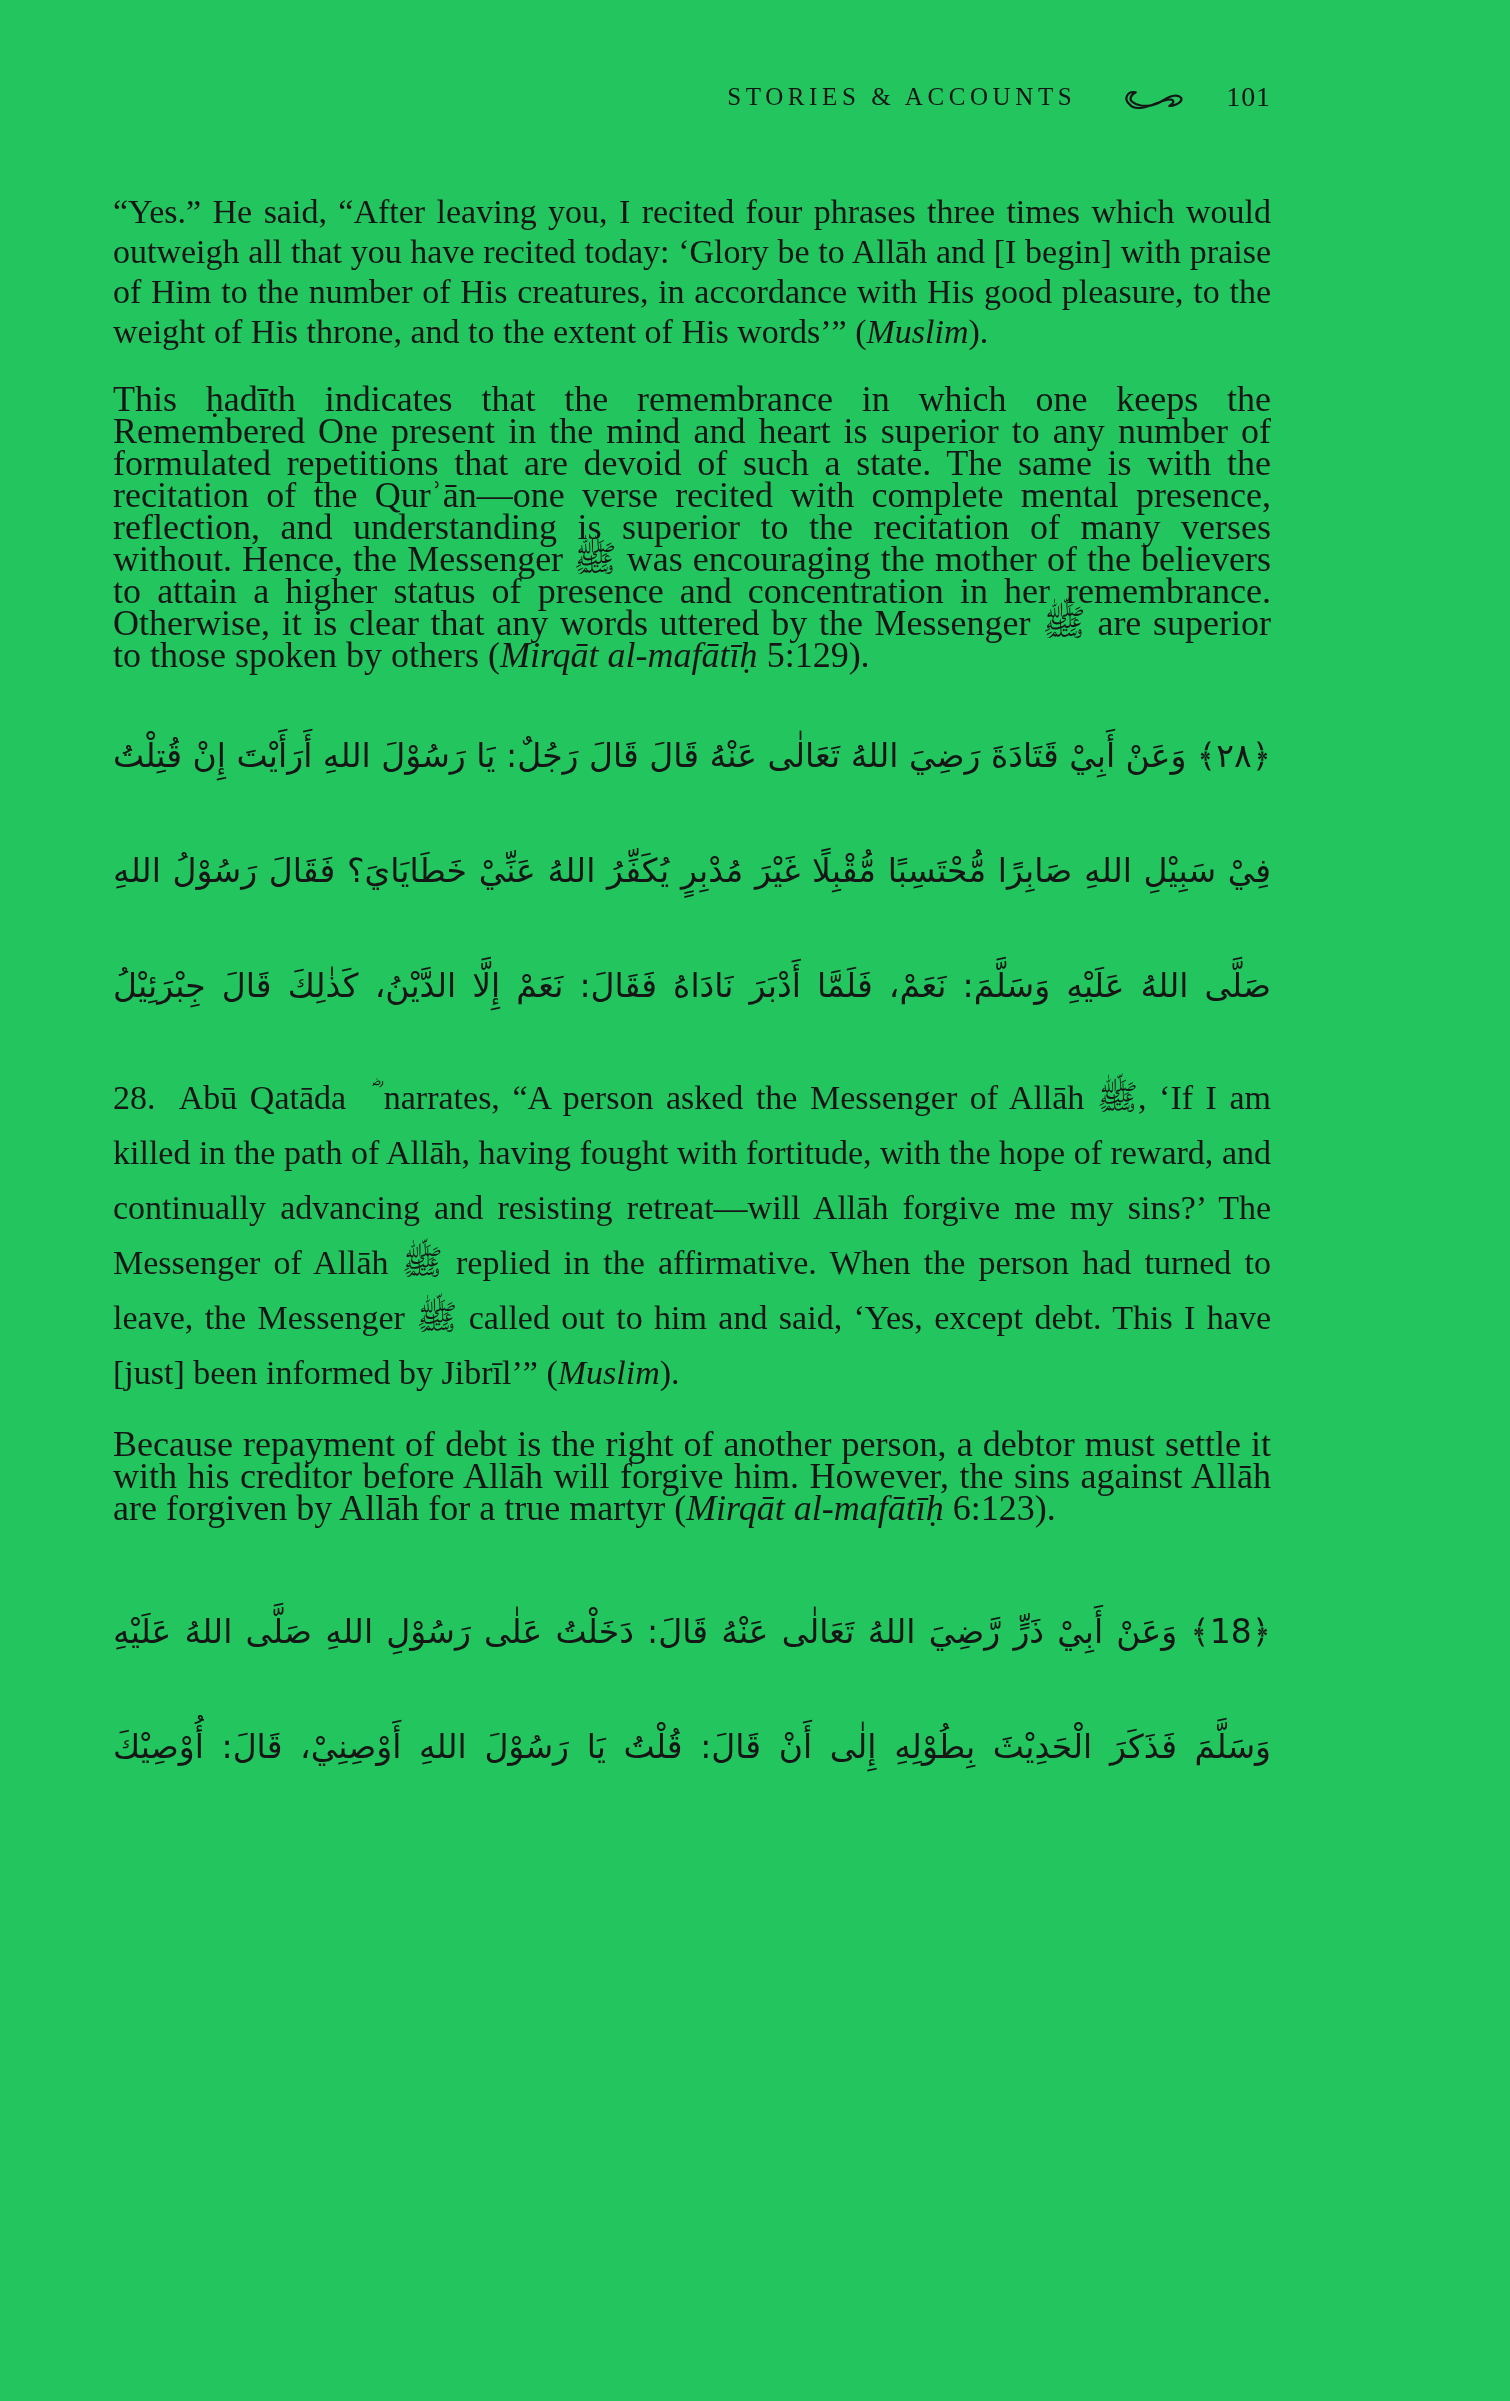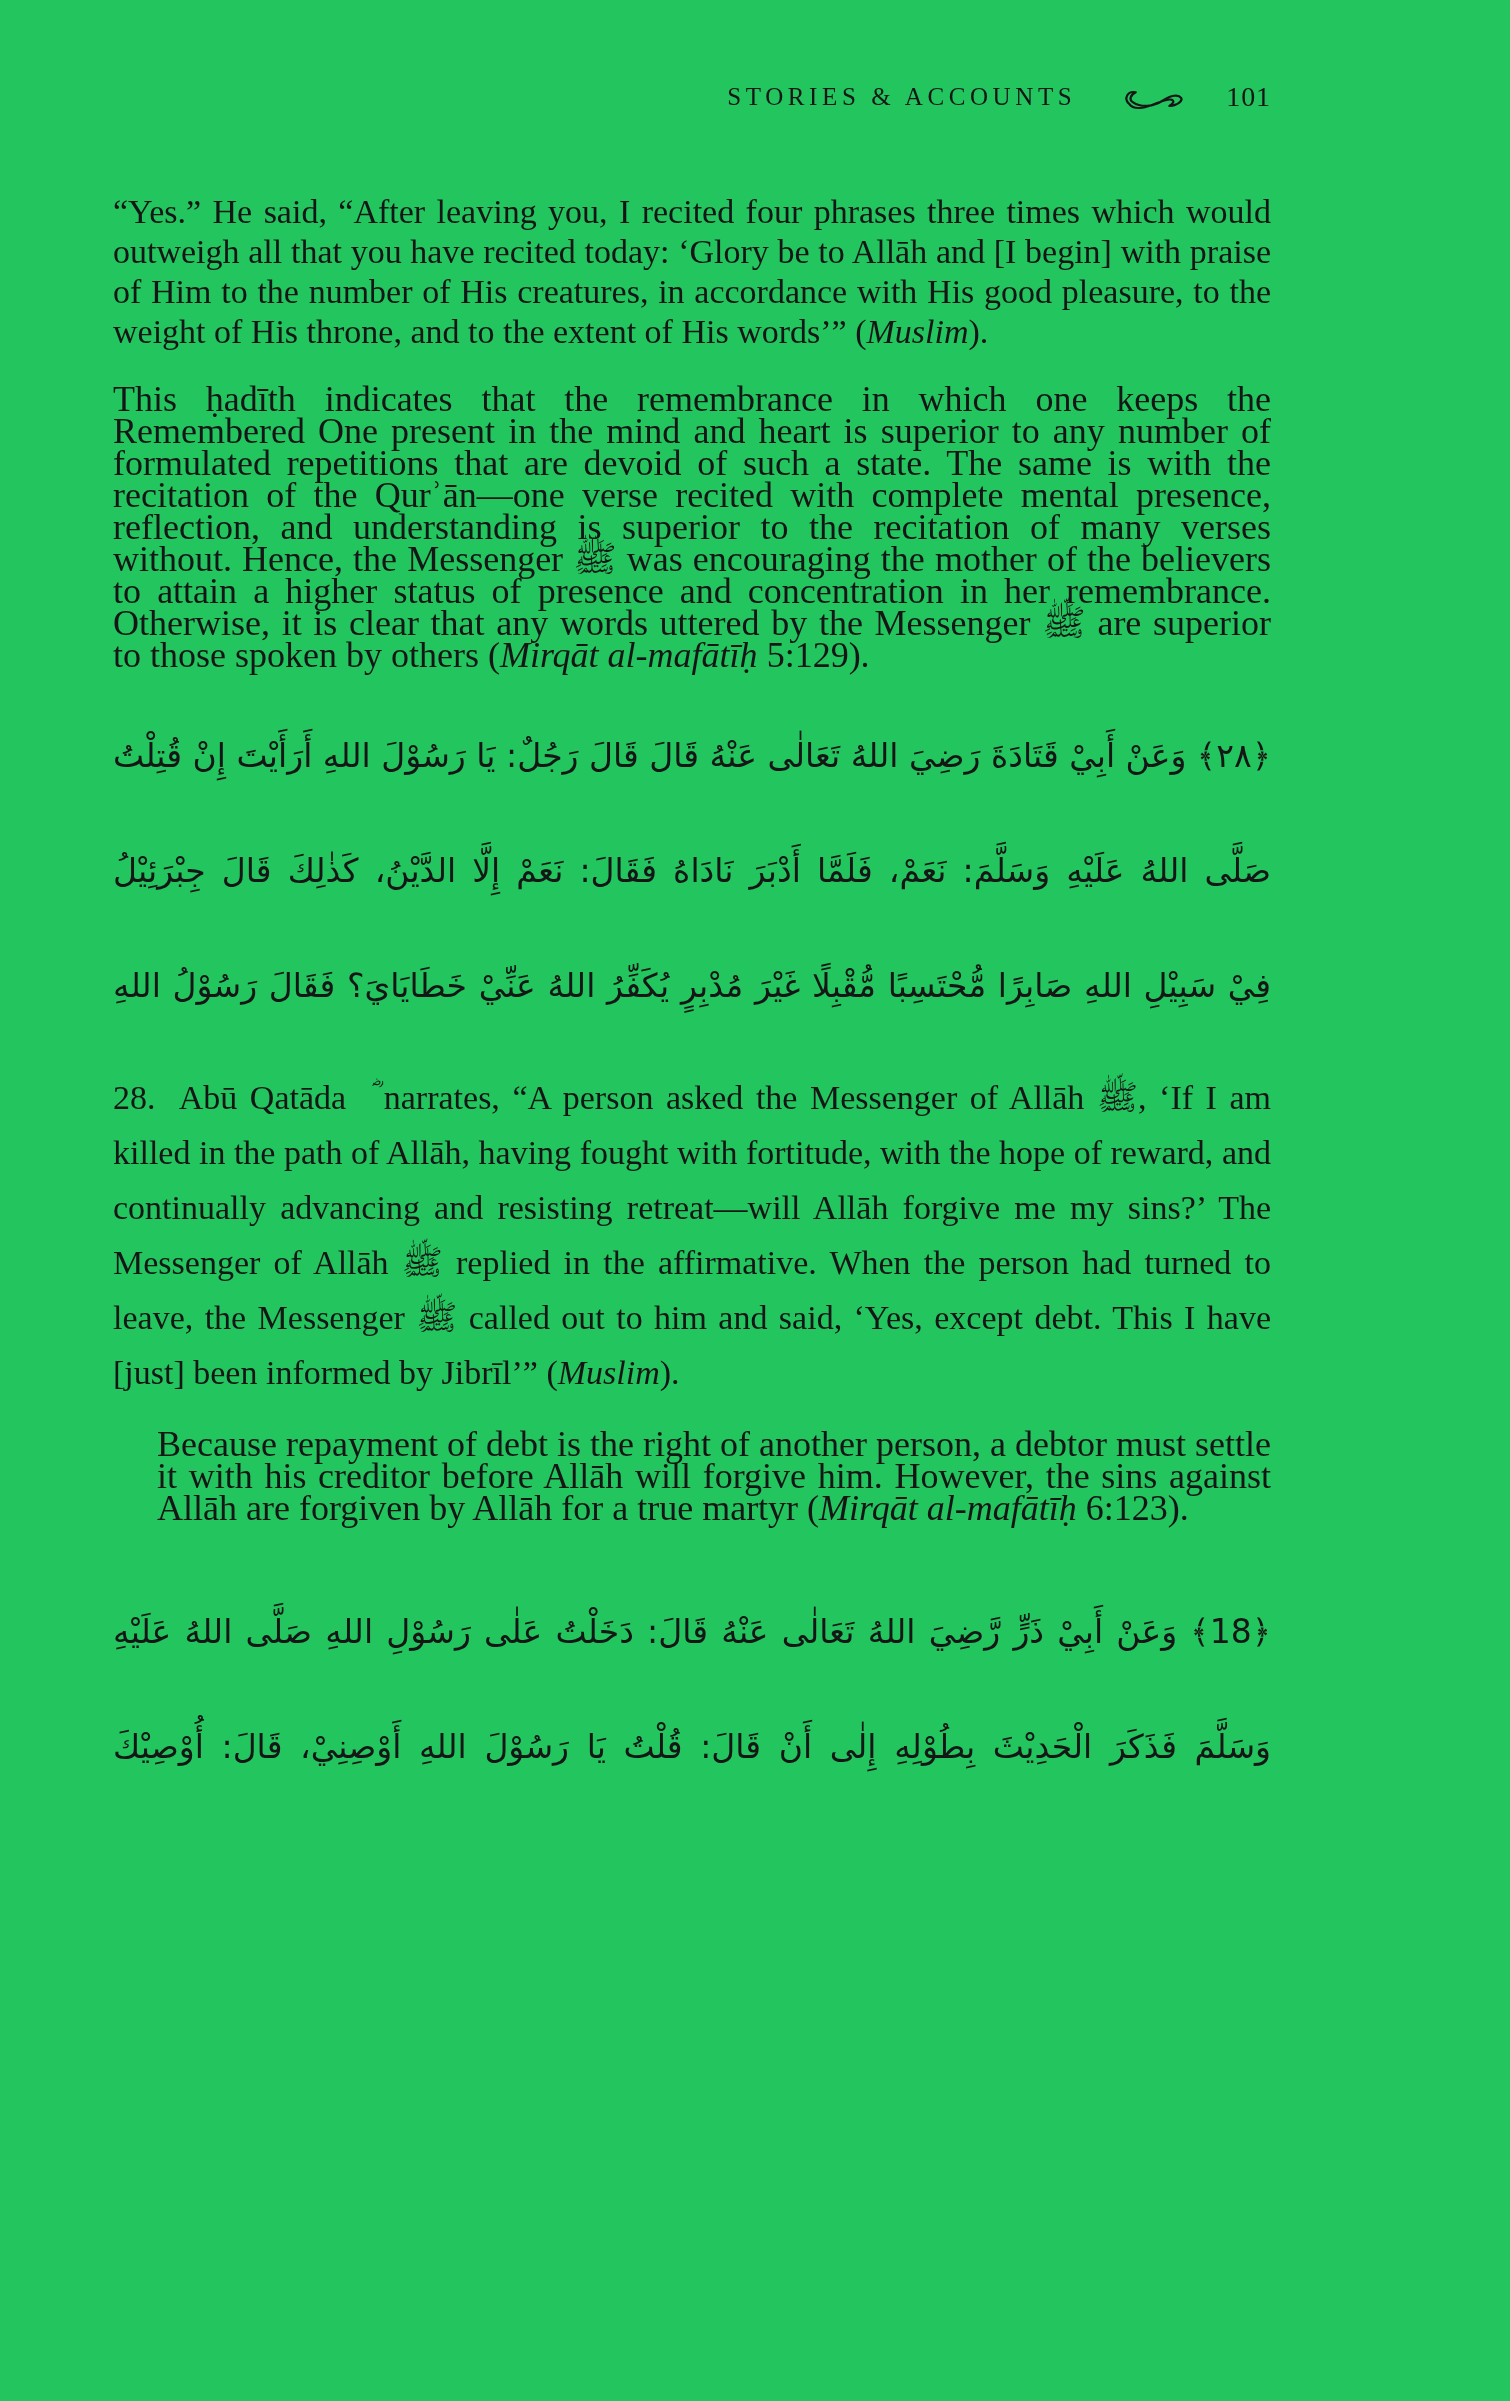--- a/index.html
+++ b/index.html
@@ -32,21 +32,21 @@
 
   p { margin: 0; text-align: justify; hyphens: none; }
   i { font-style: italic; }
 
   .body-lg { font-size: 34px; line-height: 40px; }
   .body-sm { font-size: 36px; line-height: 32px; }
 
   .p-prev { margin-top: 77px; }
   .p-c1   { margin-top: 31px; }
   .p-t28  { margin-top: 27.4px; line-height: 55px; }
-  .p-c2   { margin-top: 27.4px; margin-left: 44px; }
+  .p-c2   { margin-top: 27.4px; }
 
   .arabic {
     direction: rtl;
     font-family: "DejaVu Sans", sans-serif;
     font-size: 33px;
   }
   .p-a1 { margin-top: 27.4px; }
   .p-a2 { margin-top: 50px; }
   .ar-line {
     line-height: 115px;
@@ -68,22 +68,22 @@
   </header>
 
   <main class="column">
 
     <p class="body-lg p-prev"><span>“Yes.” He said, “After leaving you, I recited four phrases three times which would outweigh all that you have recited today: ‘Glory be to Allāh and [I begin] with praise of Him to the number of His creatures, in accordance with His good pleasure, to the weight of His throne, and to the extent of His words’” (</span><i>Muslim</i><span>).</span></p>
 
     <p class="body-sm p-c1"><span>This ḥadīth indicates that the remembrance in which one keeps the Remembered One present in the mind and heart is superior to any number of formulated repetitions that are devoid of such a state. The same is with the recitation of the Qurʾān—one verse recited with complete mental presence, reflection, and understanding is superior to the recitation of many verses without. Hence, the Messenger ﷺ was encouraging the mother of the believers to attain a higher status of presence and concentration in her remembrance. Otherwise, it is clear that any words uttered by the Messenger ﷺ are superior to those spoken by others (</span><i>Mirqāt al-mafātīḥ</i><span> 5:129).</span></p>
 
     <div class="arabic p-a1">
         <div class="ar-line">﴿٢٨﴾ وَعَنْ أَبِيْ قَتَادَةَ رَضِيَ اللهُ تَعَالٰى عَنْهُ قَالَ قَالَ رَجُلٌ: يَا رَسُوْلَ اللهِ أَرَأَيْتَ إِنْ قُتِلْتُ</div>
+        <div class="ar-line">فِيْ سَبِيْلِ اللهِ صَابِرًا مُّحْتَسِبًا مُّقْبِلًا غَيْرَ مُدْبِرٍ يُكَفِّرُ اللهُ عَنِّيْ خَطَايَايَ؟ فَقَالَ رَسُوْلُ اللهِ</div>
         <div class="ar-line">صَلَّى اللهُ عَلَيْهِ وَسَلَّمَ: نَعَمْ، فَلَمَّا أَدْبَرَ نَادَاهُ فَقَالَ: نَعَمْ إِلَّا الدَّيْنُ، كَذٰلِكَ قَالَ جِبْرَئِيْلُ</div>
-        <div class="ar-line">فِيْ سَبِيْلِ اللهِ صَابِرًا مُّحْتَسِبًا مُّقْبِلًا غَيْرَ مُدْبِرٍ يُكَفِّرُ اللهُ عَنِّيْ خَطَايَايَ؟ فَقَالَ رَسُوْلُ اللهِ</div>
       </div>
 
     <p class="body-lg p-t28"><span>28.&nbsp; Abū Qatāda &nbsp;ؓ narrates, “A person asked the Messenger of Allāh ﷺ, ‘If I am killed in the path of Allāh, having fought with fortitude, with the hope of reward, and continually advancing and resisting retreat—will Allāh forgive me my sins?’ The Messenger of Allāh ﷺ replied in the affirmative. When the person had turned to leave, the Messenger ﷺ called out to him and said, ‘Yes, except debt. This I have [just] been informed by Jibrīl’” (</span><i>Muslim</i><span>).</span></p>
 
     <p class="body-sm p-c2"><span>Because repayment of debt is the right of another person, a debtor must settle it with his creditor before Allāh will forgive him. However, the sins against Allāh are forgiven by Allāh for a true martyr (</span><i>Mirqāt al-mafātīḥ</i><span> 6:123).</span></p>
 
     <div class="arabic p-a2">
         <div class="ar-line">﴿18﴾ وَعَنْ أَبِيْ ذَرٍّ رَّضِيَ اللهُ تَعَالٰى عَنْهُ قَالَ: دَخَلْتُ عَلٰى رَسُوْلِ اللهِ صَلَّى اللهُ عَلَيْهِ</div>
         <div class="ar-line">وَسَلَّمَ فَذَكَرَ الْحَدِيْثَ بِطُوْلِهِ إِلٰى أَنْ قَالَ: قُلْتُ يَا رَسُوْلَ اللهِ أَوْصِنِيْ، قَالَ: أُوْصِيْكَ</div>
       </div>

